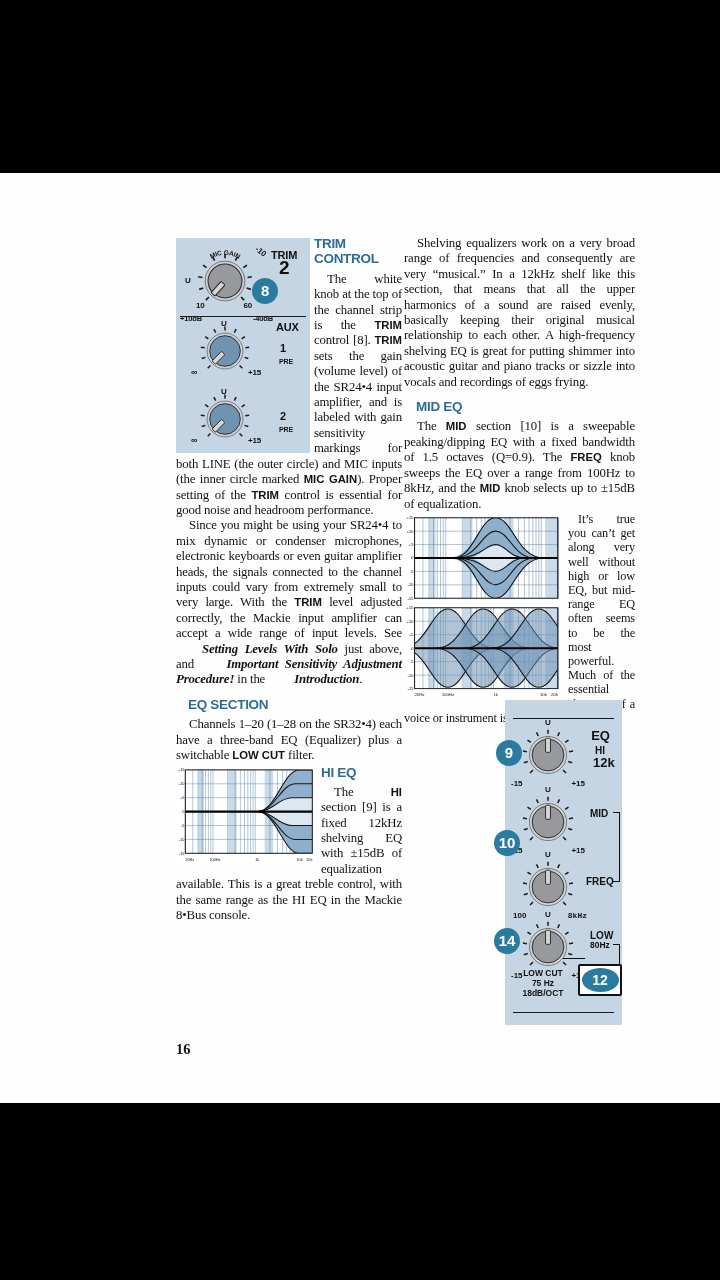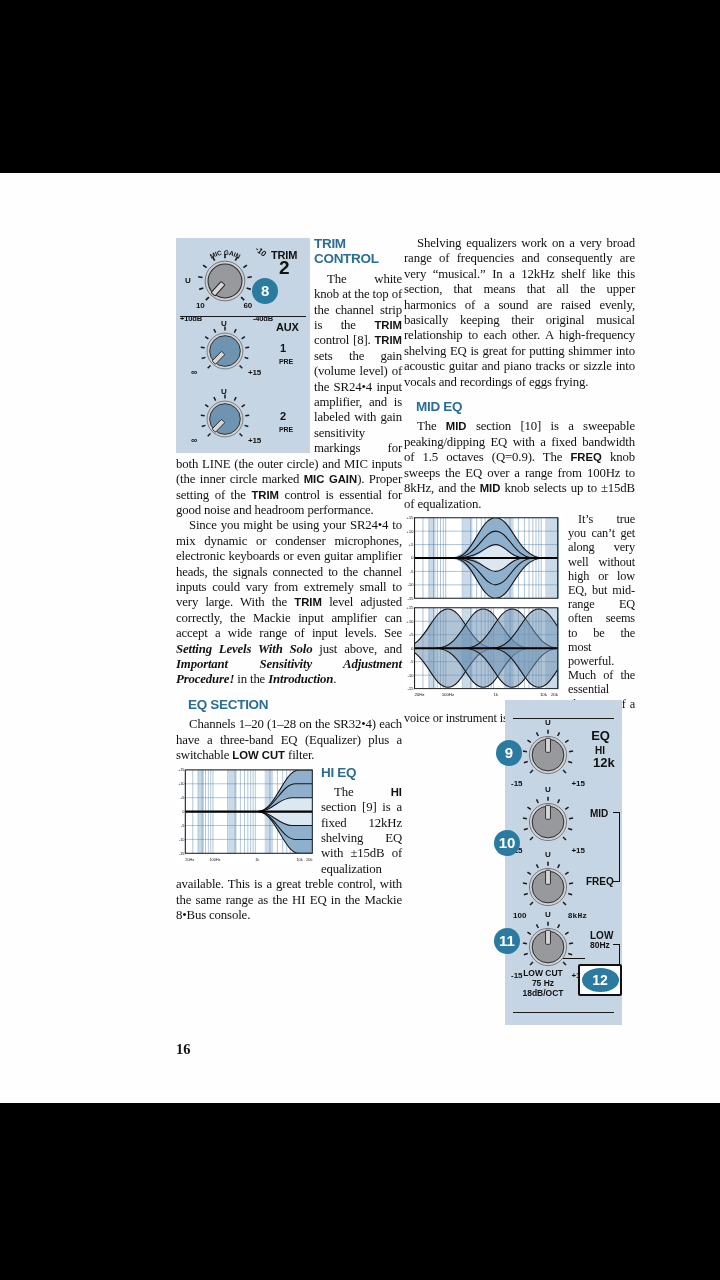--- a/index.html
+++ b/index.html
@@ -13,21 +13,21 @@
   
   .col{position:absolute;font-size:12.8px;line-height:15.4px;text-align:justify;
        letter-spacing:-0.15px;}
   #left-col{left:176px;top:63px;width:226px;}
   #right-col{left:404px;top:63px;width:231px;}
   .h{font-family:"Liberation Sans",sans-serif;font-weight:bold;color:#2c6e91;
      font-size:13.5px;letter-spacing:-0.3px;margin:9px 0 5px 12px;text-align:left;}
   .h.first{margin-top:0;}
   p.para{margin:0;text-indent:13px;}
   .kw{font-family:"Liberation Sans",sans-serif;font-weight:bold;font-size:11.3px;letter-spacing:0;}
-  .kwi{font-weight:bold;font-style:italic;}
+  .kwi{font-weight:bold;font-style:italic;margin-left:26px;}
   .clear{clear:both;}
   #page-num{position:absolute;left:176px;top:868px;font-weight:bold;font-size:14.5px;text-align:right;}
 
   
   #sidebar-circle{position:absolute;left:46px;top:245px;width:74px;height:72px;border-radius:50%;
     background:#3e6374;color:#fff;display:flex;flex-direction:column;justify-content:center;
     text-align:center;font-family:"Liberation Sans",sans-serif;font-weight:bold;
     font-size:10.5px;line-height:12px;}
 
   
@@ -494,21 +494,21 @@
           <g transform="rotate(0)">
             <rect x="-2.7" y="-18.5" width="5.4" height="15.5" rx="1" fill="#d6d6d6" stroke="#222" stroke-width="1"></rect>
           </g>
         </svg>
       <span class="kl" style="left:34px;top:-2px;">U</span>
       <span class="kl" style="left:0;bottom:4px;">-15</span>
       <span class="kl" style="right:0;bottom:4px;">+15</span>
     </div>
     <span class="plabel" style="left:85px;top:230px;font-size:10px;">LOW</span>
     <span class="plabel" style="left:85px;top:240px;font-size:8.5px;">80Hz</span>
-    <span class="badge" style="left:-11px;top:228px;">11</span>
+    <span class="badge" style="left:-11px;top:228px;">14</span>
     <div class="bracket" style="left:108px;top:244px;width:6px;border-top-width:1.5px;"></div>
     <div class="bracket" style="left:114px;top:244px;height:24px;border-left-width:1.5px;"></div>
     <div class="bracket" style="left:58px;top:258px;width:22px;border-top-width:1.5px;"></div>
 
     <div class="plabel" style="left:2px;top:268px;width:72px;font-size:8.5px;line-height:10px;text-align:center;">
       <div>LOW CUT</div>
       <div>75 Hz</div>
       <div>18dB/OCT</div>
     </div>
     <div id="lowcut-btn">

